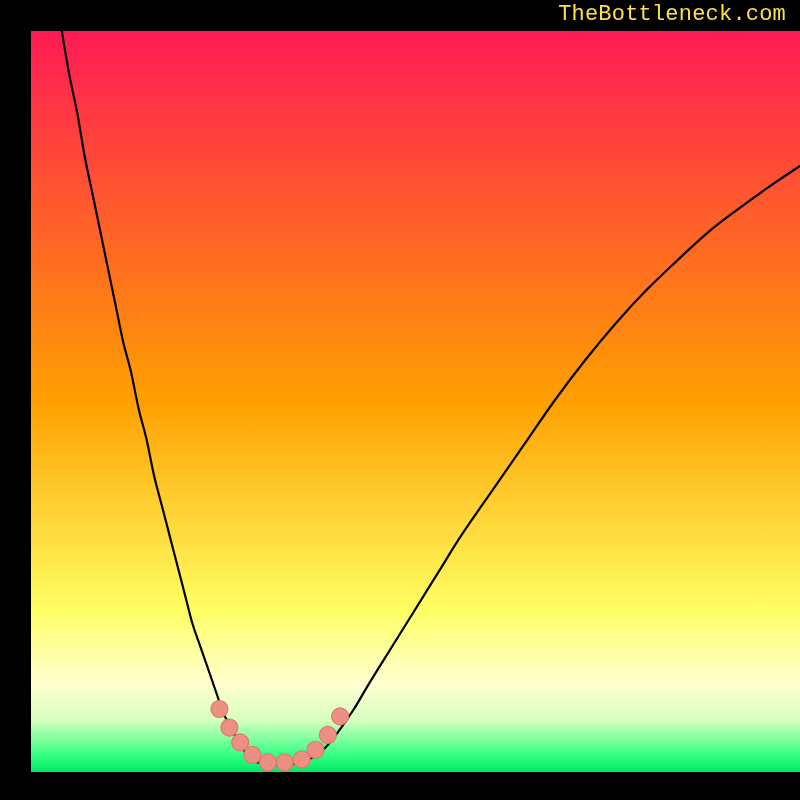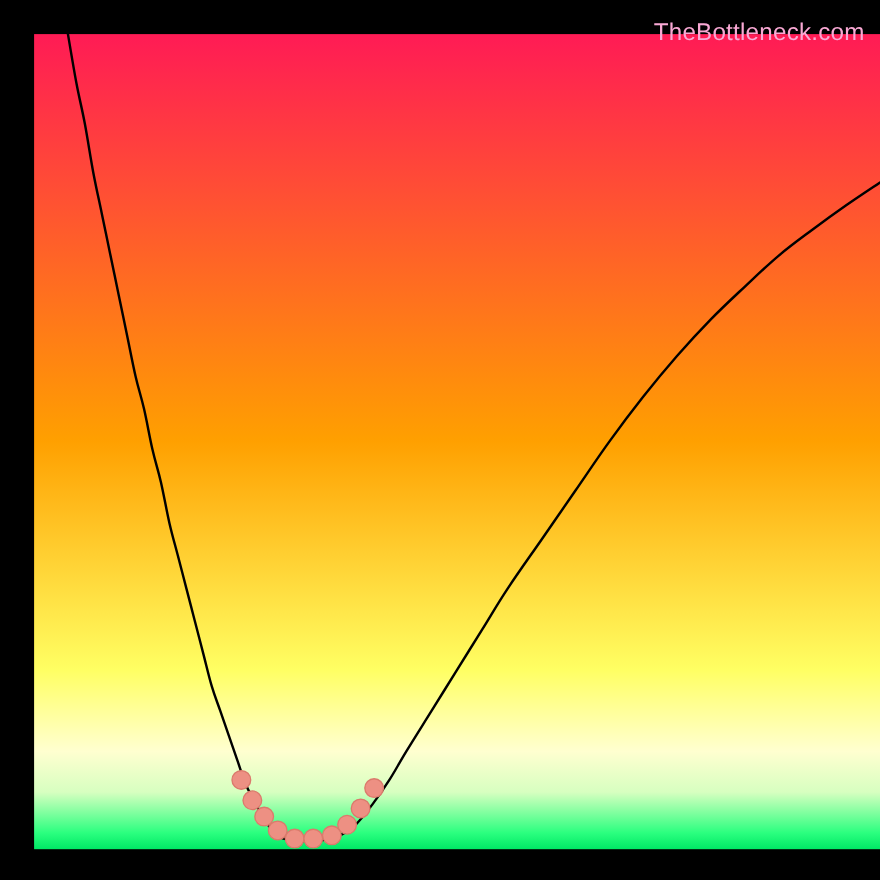--- a/index.html
+++ b/index.html
@@ -14,27 +14,28 @@
   .frame {
     position: absolute;
     left: 0;
     top: 0;
     width: 800px;
     height: 800px;
     background: #000;
   }
   .watermark {
     position: absolute;
-    top: 16px;
+    top: 2px;
     right: 14px;
-    color: #f9a8d4;
+    color: #fde047;
     font-size: 22px;
     font-weight: 400;
     letter-spacing: 0.2px;
     z-index: 10;
+    font-family: Liberation Mono, monospace;
   }
   svg {
     position: absolute;
     left: 0;
     top: 0;
   }
   .curve {
     fill: none;
     stroke: #000;
     stroke-width: 2.2;

